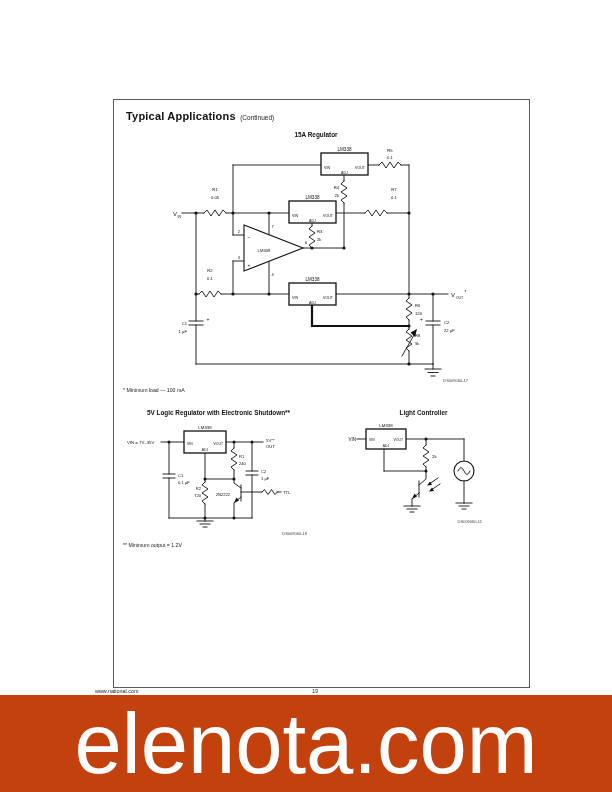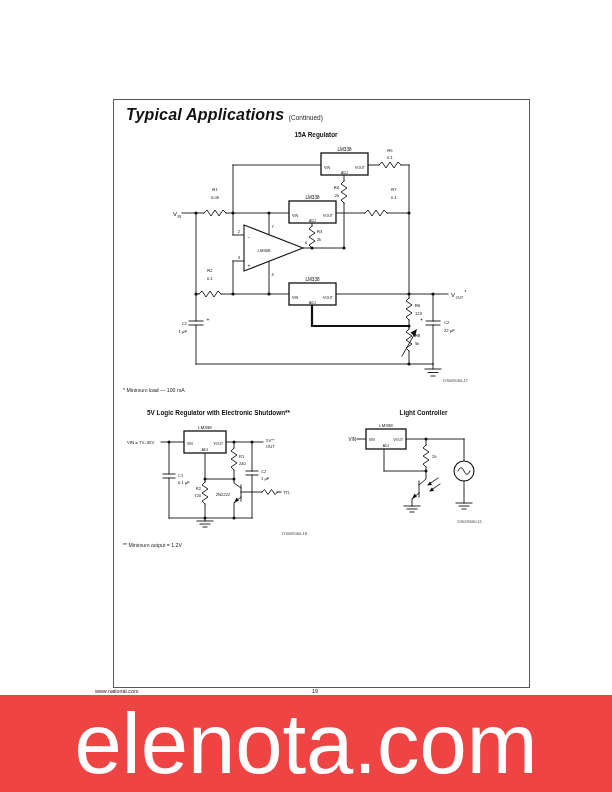--- a/index.html
+++ b/index.html
@@ -2,21 +2,21 @@
 <html><head>
 <meta charset="utf-8">
 <style>
   html,body{margin:0;padding:0;background:#fff;}
   .canvas{position:relative;width:612px;height:792px;background:#ffffff;overflow:hidden;
           font-family:"Liberation Sans",sans-serif;color:#111;}
   .sheet{position:absolute;left:113px;top:99px;width:417px;height:589px;
          border:1.5px solid #5a5a5a;background:#fff;box-sizing:border-box;}
   .abs{position:absolute;}
   .heading{left:12px;top:6px;white-space:nowrap;}
-  .h-main{font-weight:bold;font-size:16px;letter-spacing:.2px;font-style:italic;}
+  .h-main{font-weight:bold;font-size:11px;letter-spacing:.2px;}
   .h-sub{font-size:6.5px;color:#222;}
   .ctitle{font-weight:bold;font-size:6.4px;text-align:center;white-space:nowrap;}
   .fnote{font-size:5.2px;color:#222;white-space:nowrap;}
   .footer{position:absolute;top:687px;left:0;width:612px;height:8px;font-size:5.4px;color:#222;}
   .footer .url{position:absolute;left:95px;top:1px;}
   .footer .pnum{position:absolute;left:312px;top:1px;}
   .banner{position:absolute;left:0;top:695px;width:612px;height:97px;
           display:flex;align-items:center;justify-content:center;}
   .banner span{font-size:85px;line-height:1;font-weight:400;letter-spacing:0px;}
   svg.sch{position:absolute;}
@@ -255,17 +255,17 @@
 
     <div class="abs fnote" style="left:9px;top:442px;">** Minimum output = 1.2V</div>
 
   </div>
 
   <div class="footer">
     <span class="url">www.national.com</span>
     <span class="pnum">19</span>
   </div>
 
-  <div class="banner" style="background: #ef4444; color: rgb(255, 255, 255);">
+  <div class="banner" style="background: #c2410c; color: rgb(255, 255, 255);">
     <span>elenota.com</span>
   </div>
 
 </div>
 
 </body></html>

